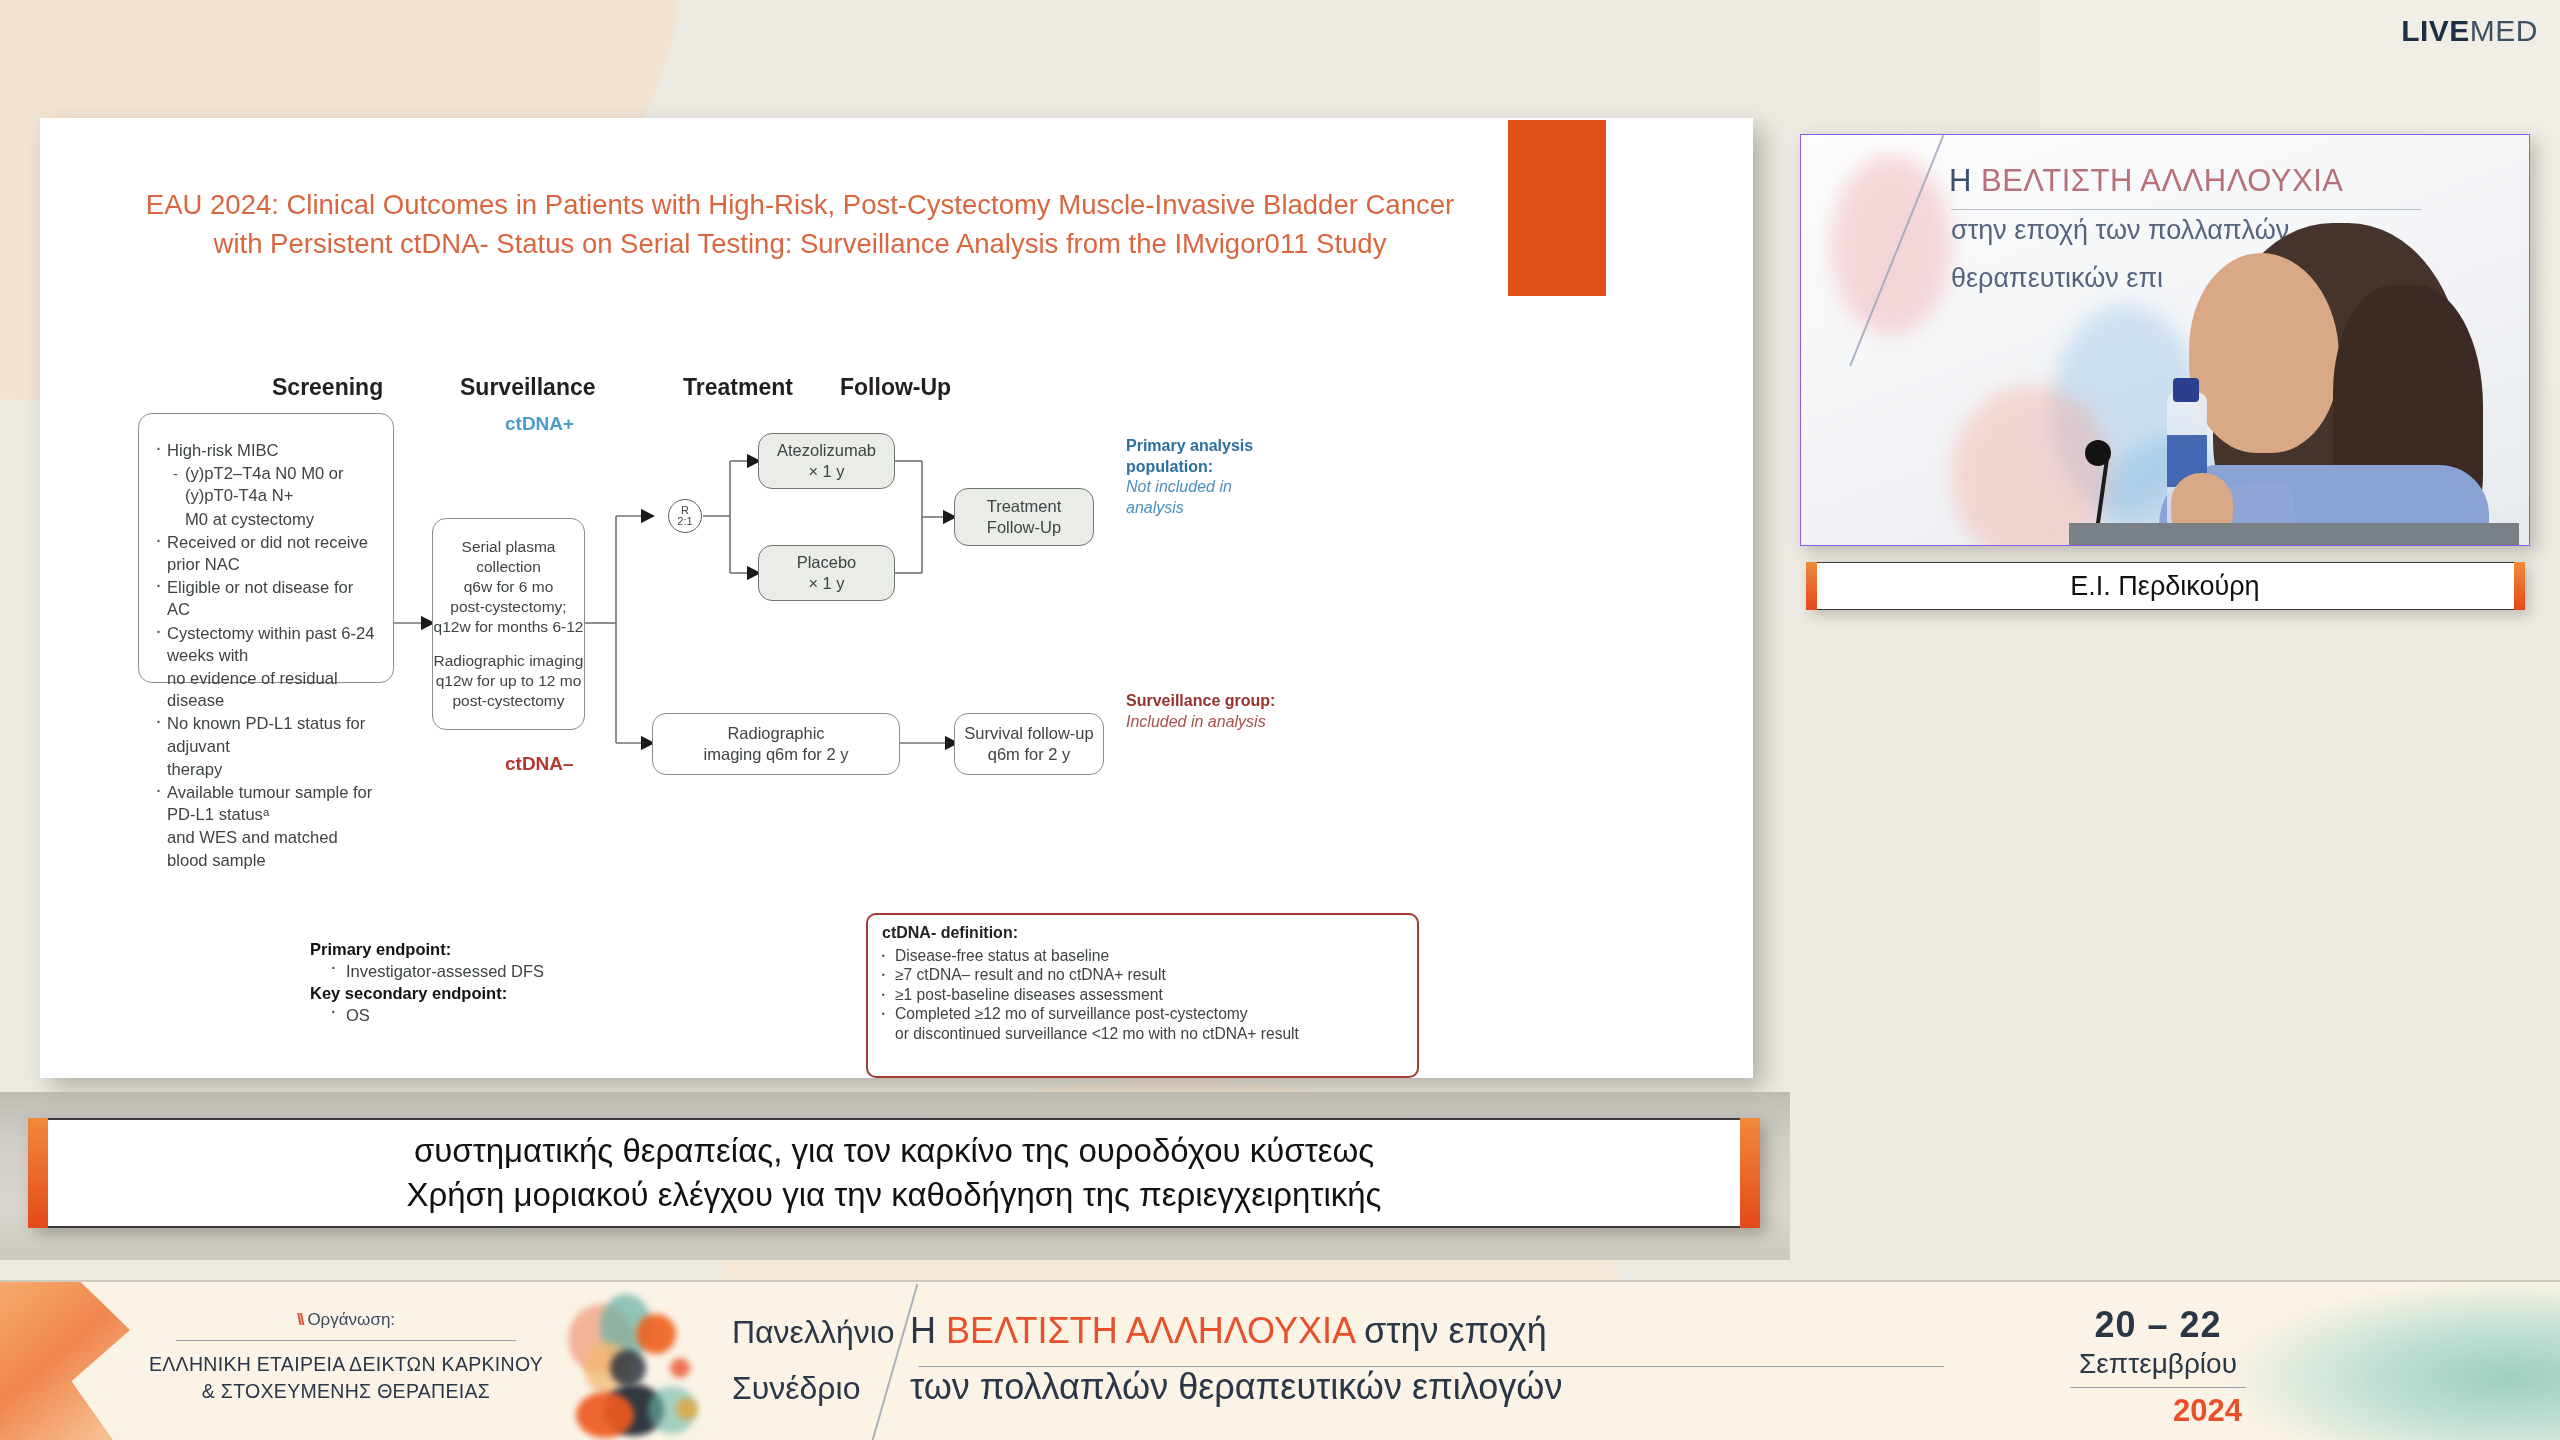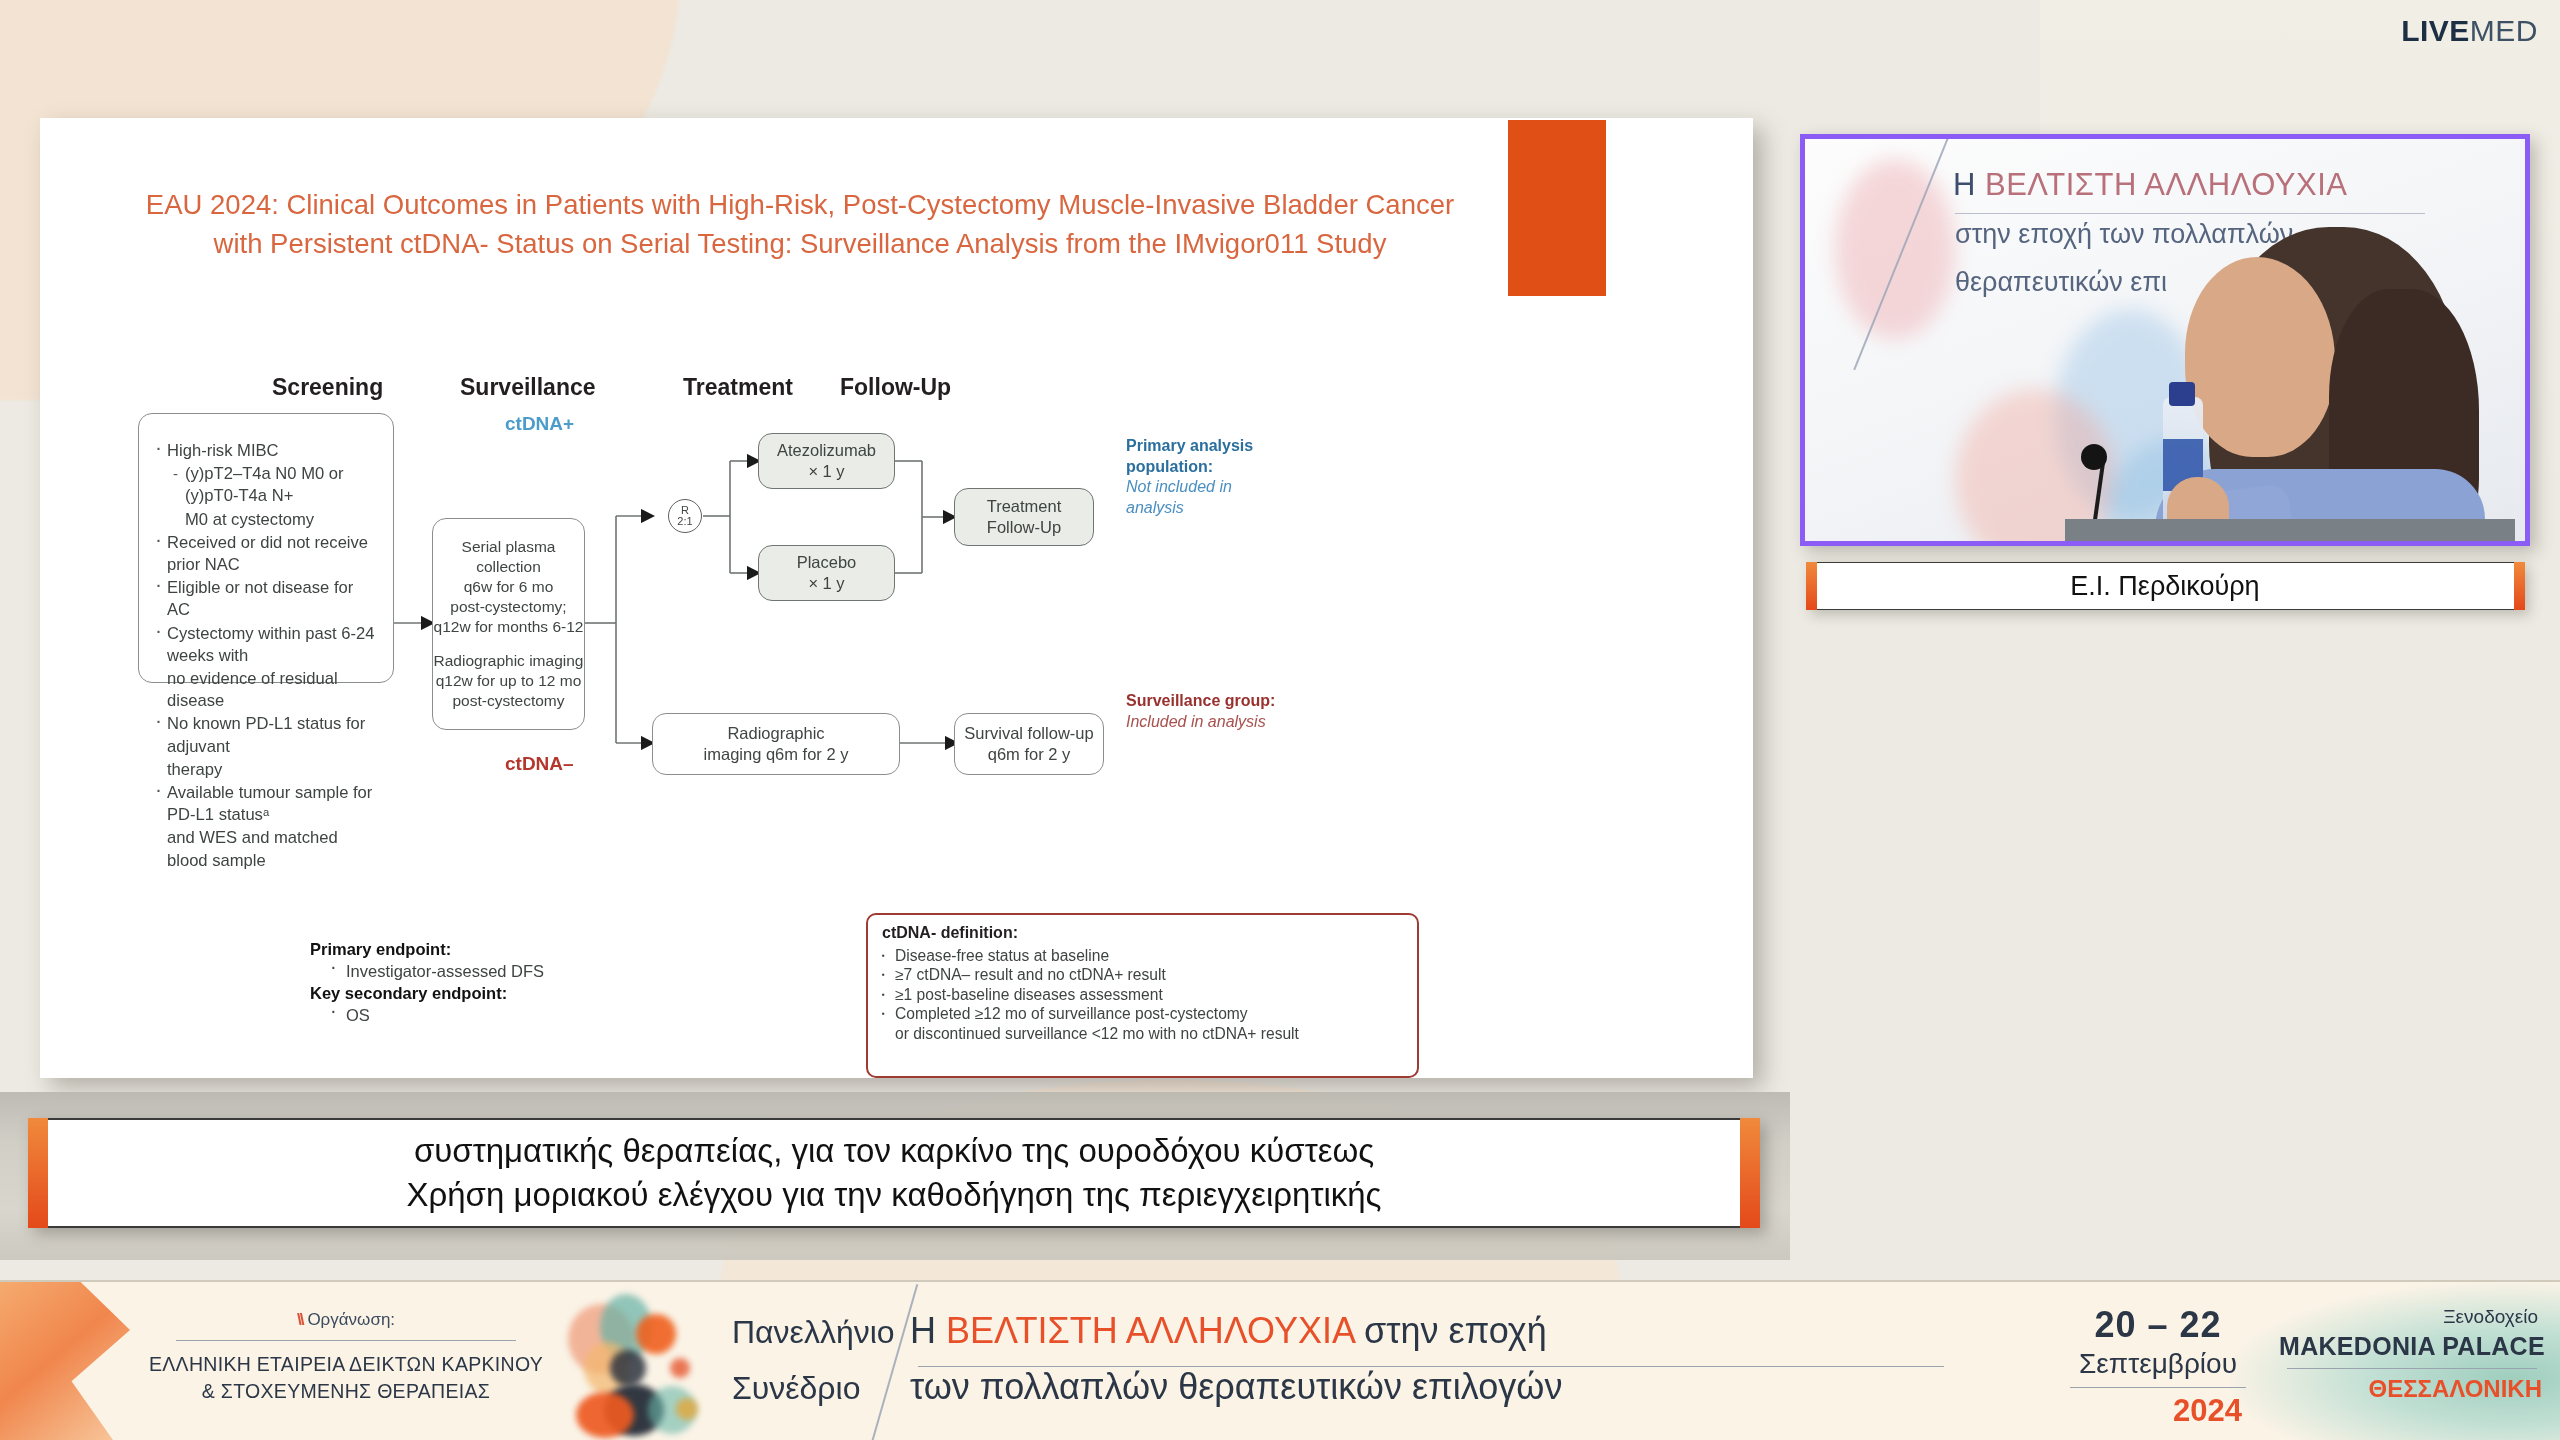--- a/index.html
+++ b/index.html
@@ -137,21 +137,21 @@
   #caption-bar:before{ left:-2px; }
   #caption-bar:after{ right:-2px; }
   #caption-text{
     text-align:center; font-size:33px; line-height:44px; color:#111;
     font-family:"Liberation Sans", sans-serif; width:1560px;
   }
 
   
   #video-panel{
     position:absolute; left:1800px; top:134px; width:730px; height:412px;
-    background:#ffffff; border:5px solid #8b5cf6;
+    background:#ffffff; border:1px solid #8b5cf6;
     box-shadow:6px 6px 16px rgba(90,85,75,.33);
     overflow:hidden;
     padding-left:36px;
   }
   #vid-bg{ position:absolute; inset:0; background:linear-gradient(160deg,#fdfdfd 0%,#f1f3f6 60%,#e6e9ee 100%); }
   .vid-blob{ position:absolute; border-radius:50%; filter:blur(10px); }
   #vid-title1{
     position:absolute; left:148px; top:28px; font-size:31px; color:#b8707a;
     letter-spacing:.5px; font-family:"Liberation Sans", sans-serif; white-space:nowrap;
   }
@@ -469,19 +469,13 @@
     </div>
   </div>
 
   <div id="date-block">
     <div id="date-days">20 – 22</div>
     <div id="date-month">Σεπτεμβρίου</div>
     <div id="date-rule"></div>
     <div id="date-year">2024</div>
   </div>
 
-  <div id="venue-block">
-    <div id="venue-label">Ξενοδοχείο</div>
-    <div id="venue-name">MAKEDONIA PALACE</div>
-    <div id="venue-rule"></div>
-    <div id="venue-city">ΘΕΣΣΑΛΟΝΙΚΗ</div>
-  </div>
 </div>
 
 </body></html>

